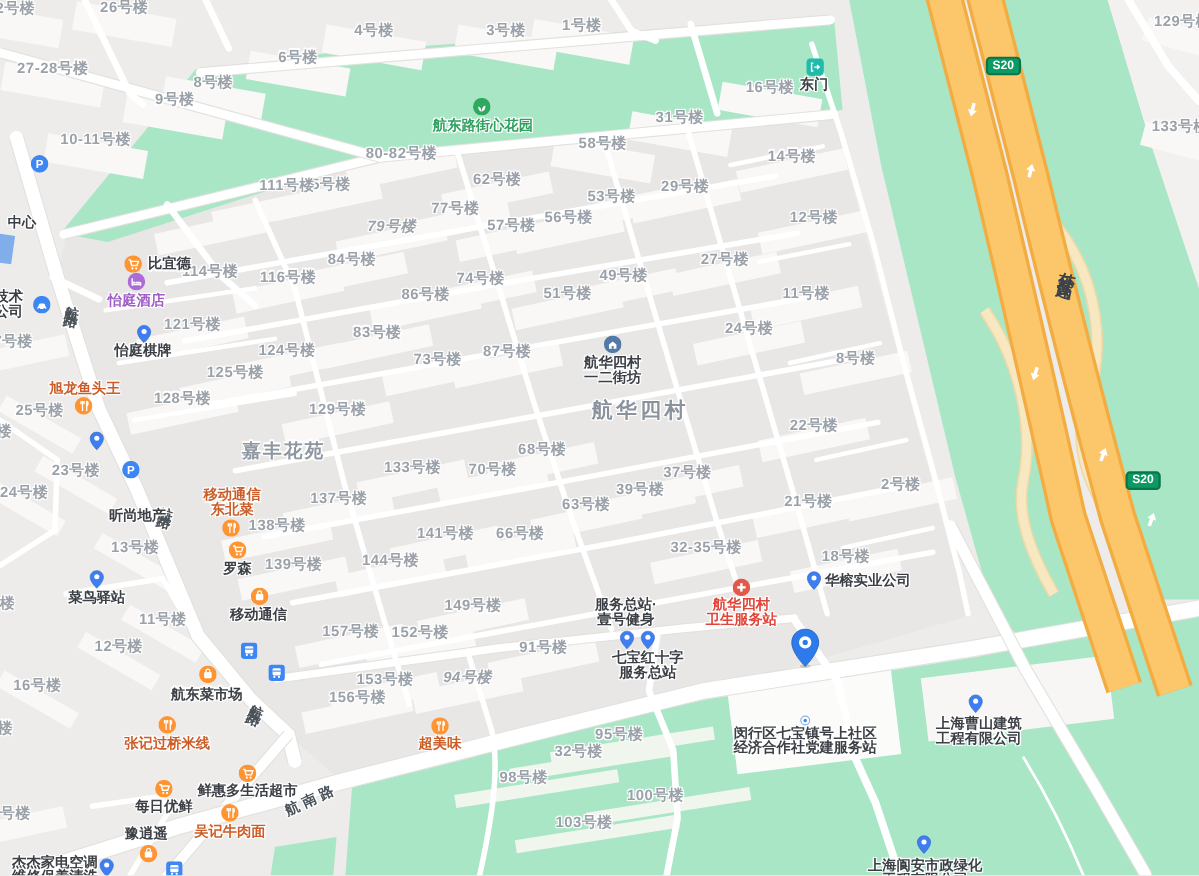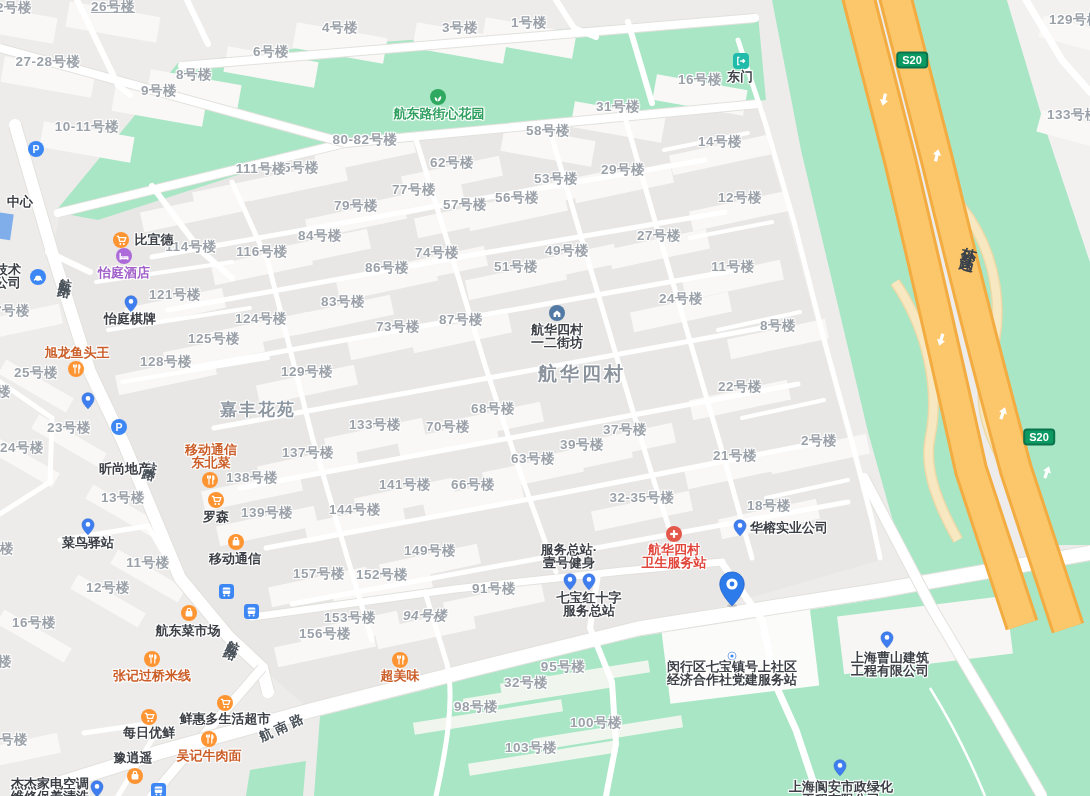--- a/index.html
+++ b/index.html
@@ -195,41 +195,41 @@
         <path d="M0,-6 L4.2,0 L1.6,0 L1.6,6.5 L-1.6,6.5 L-1.6,0 L-4.2,0 Z" transform="translate(941,340) rotate(197)"></path>
         <path d="M0,-6 L4.2,0 L1.6,0 L1.6,6.5 L-1.6,6.5 L-1.6,0 L-4.2,0 Z" transform="translate(937,155) rotate(13)"></path>
         <path d="M0,-6 L4.2,0 L1.6,0 L1.6,6.5 L-1.6,6.5 L-1.6,0 L-4.2,0 Z" transform="translate(1003,413) rotate(20)"></path>
         <path d="M0,-6 L4.2,0 L1.6,0 L1.6,6.5 L-1.6,6.5 L-1.6,0 L-4.2,0 Z" transform="translate(1047,472) rotate(20)"></path>
       </g>
       <path d="M930,688 C950,720 968,755 985,796" stroke="#ffffff" stroke-width="2.5" fill="none"></path>
     </g>
   </svg>
   <div id="labels">
       <div class="lbl bl halo" style="left: 10px; top: 8px;">42号楼</div>
-      <div class="lbl bl halo" style="left: 113px; top: 7px; text-decoration: underline;">26号楼</div>
+      <div class="lbl bl halo" style="left: 113px; top: 7px;">26号楼</div>
       <div class="lbl bl halo" style="left: 48px; top: 62px;">27-28号楼</div>
       <div class="lbl bl halo" style="left: 194px; top: 75px;">8号楼</div>
       <div class="lbl bl halo" style="left: 159px; top: 91px;">9号楼</div>
       <div class="lbl bl halo" style="left: 271px; top: 52px;">6号楼</div>
       <div class="lbl bl halo" style="left: 340px; top: 28px;">4号楼</div>
       <div class="lbl bl halo" style="left: 87px; top: 127px;">10-11号楼</div>
       <div class="lbl bl halo" style="left: 460px; top: 28px;">3号楼</div>
       <div class="lbl bl halo" style="left: 529px; top: 23px;">1号楼</div>
       <div class="lbl bl halo" style="left: 700px; top: 80px;">16号楼</div>
       <div class="lbl bl halo" style="left: 618px; top: 107px; text-align: center;">31号楼</div>
       <div class="lbl bl halo" style="left: 548px; top: 131px;">58号楼</div>
       <div class="lbl bl halo" style="left: 720px; top: 142px;">14号楼</div>
       <div class="lbl bl halo" style="left: 740px; top: 198px;">12号楼</div>
       <div class="lbl bl halo" style="left: 623px; top: 170px;">29号楼</div>
       <div class="lbl bl halo" style="left: 556px; top: 179px;">53号楼</div>
       <div class="lbl bl halo" style="left: 517px; top: 198px;">56号楼</div>
       <div class="lbl bl halo" style="left: 465px; top: 205px;">57号楼</div>
       <div class="lbl bl halo" style="left: 452px; top: 163px;">62号楼</div>
       <div class="lbl bl halo" style="left: 414px; top: 190px;">77号楼</div>
-      <div class="lbl bl halo" style="left: 356px; top: 206px;">79号楼</div>
+      <div class="lbl bl halo" style="left: 356px; top: 206px; font-style: italic;">79号楼</div>
       <div class="lbl bl halo" style="left: 365px; top: 140px;">80-82号楼</div>
       <div class="lbl bl halo" style="left: 297px; top: 168px;">85号楼</div>
       <div class="lbl bl halo" style="left: 320px; top: 236px;">84号楼</div>
       <div class="lbl bl halo" style="left: 437px; top: 253px;">74号楼</div>
       <div class="lbl bl halo" style="left: 387px; top: 268px;">86号楼</div>
       <div class="lbl bl halo" style="left: 567px; top: 251px;">49号楼</div>
       <div class="lbl bl halo" style="left: 516px; top: 267px;">51号楼</div>
       <div class="lbl bl halo" style="left: 343px; top: 302px;">83号楼</div>
       <div class="lbl bl halo" style="left: 398px; top: 327px;">73号楼</div>
       <div class="lbl bl halo" style="left: 461px; top: 320px;">87号楼</div>
@@ -262,21 +262,21 @@
       <div class="lbl bl halo" style="left: 267px; top: 513px;">139号楼</div>
       <div class="lbl bl halo" style="left: 405px; top: 485px;">141号楼</div>
       <div class="lbl bl halo" style="left: 355px; top: 510px;">144号楼</div>
       <div class="lbl bl halo" style="left: 430px; top: 551px;">149号楼</div>
       <div class="lbl bl halo" style="left: 319px; top: 574px;">157号楼</div>
       <div class="lbl bl halo" style="left: 382px; top: 575px;">152号楼</div>
       <div class="lbl bl halo" style="left: 350px; top: 618px;">153号楼</div>
       <div class="lbl bl halo" style="left: 325px; top: 634px;">156号楼</div>
       <div class="lbl bl halo" style="left: 494px; top: 589px;">91号楼</div>
       <div class="lbl bl halo" style="left: 425px; top: 616px; font-style: italic;">94号楼</div>
-      <div class="lbl bl halo" style="left: 563px; top: 668px; font-family: Liberation Mono, monospace;">95号楼</div>
+      <div class="lbl bl halo" style="left: 563px; top: 668px;">95号楼</div>
       <div class="lbl bl halo" style="left: 526px; top: 683px;">32号楼</div>
       <div class="lbl bl halo" style="left: 476px; top: 707px;">98号楼</div>
       <div class="lbl bl halo" style="left: 596px; top: 723px;">100号楼</div>
       <div class="lbl bl halo" style="left: 531px; top: 748px;">103号楼</div>
       <div class="lbl bl halo" style="left: 36px; top: 373px;">25号楼</div>
       <div class="lbl bl halo" style="left: 69px; top: 428px;">23号楼</div>
       <div class="lbl bl halo" style="left: 22px; top: 448px;">24号楼</div>
       <div class="lbl bl halo" style="left: 123px; top: 498px;">13号楼</div>
       <div class="lbl bl halo" style="left: 148px; top: 563px;">11号楼</div>
       <div class="lbl bl halo" style="left: 108px; top: 588px;">12号楼</div>

